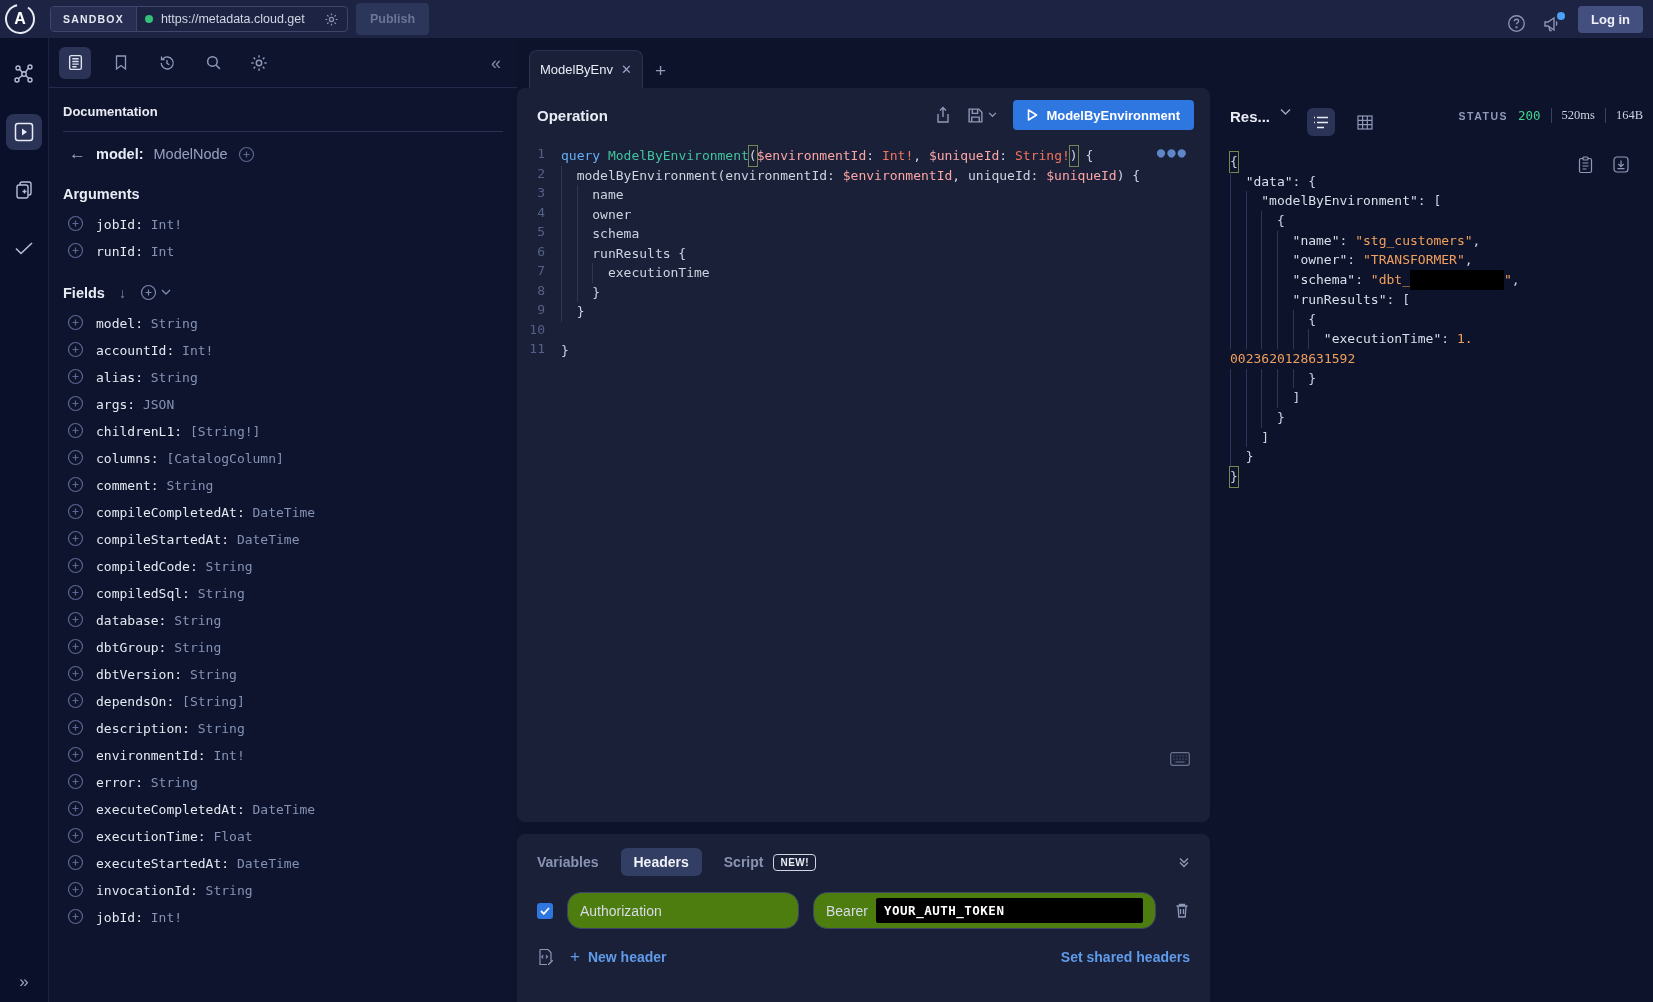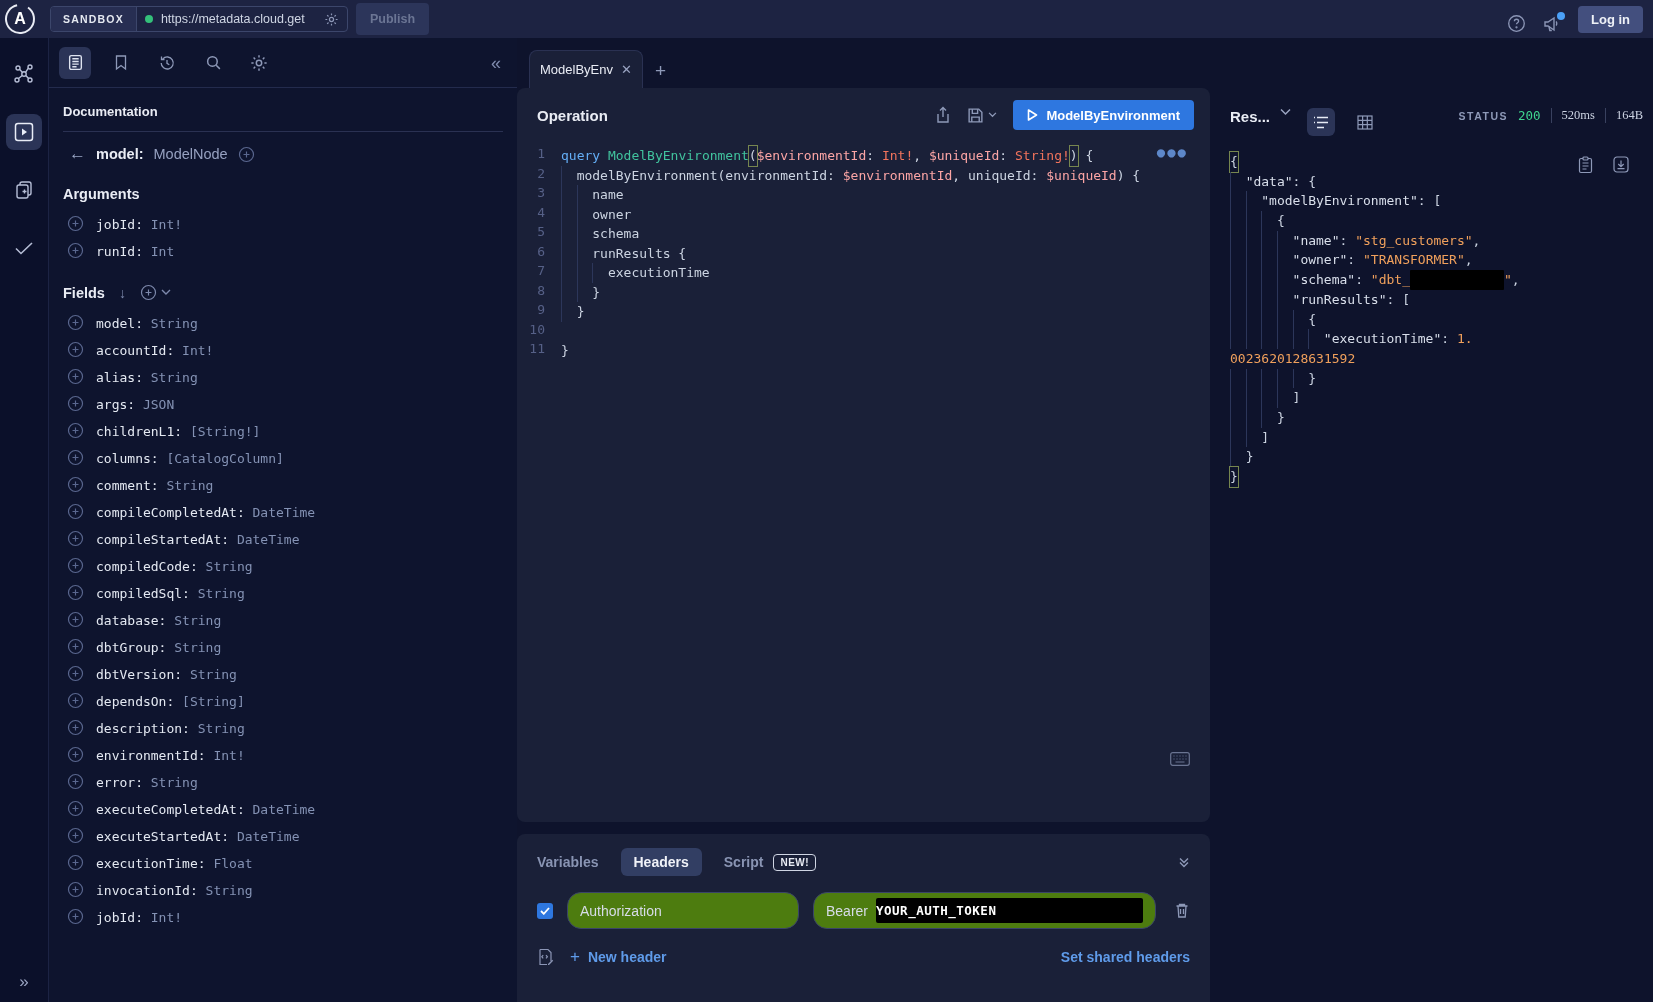--- a/index.html
+++ b/index.html
@@ -87,21 +87,21 @@
   .btabs { display:flex; align-items:center; gap:22px; }
   .btab { font-size:14px; color:#8994b3; font-weight:600; }
   .btab.active { background:#323e63; color:#f0f2f8; border-radius:6px; padding:6px 13px; }
   .badge-new { font-size:10px; font-weight:bold; letter-spacing:.5px; color:#e8ebf3; border:1.5px solid #cfd5e3; border-radius:4px; padding:2px 6px; margin-left:-12px; }
   .btabs-collapse { margin-left:auto; color:#8e99b8; }
   .hrow { display:flex; align-items:center; gap:14px; margin-top:16px; }
   .checkbox { width:16px; height:16px; background:#2e77e0; border-radius:3px; display:flex; align-items:center; justify-content:center; flex:0 0 auto; }
   .hinput { height:37px; background:#4d7c0f; border:1px solid #3a4468; border-radius:14px; display:flex; align-items:center; padding:0 12px; font-size:14px; color:#d7dce8; }
   .hkey { width:232px; }
   .hval { flex:1; gap:8px; }
-  .token-box { background:#000; border-radius:2px; padding:5px 0; font-family:"DejaVu Sans Mono", monospace; font-size:12.5px; font-weight:bold; color:#fff; letter-spacing:.5px; flex:1; }
+  .token-box { background:#000; border-radius:2px; padding:5px 8px; font-family:"DejaVu Sans Mono", monospace; font-size:12.5px; font-weight:bold; color:#fff; letter-spacing:.5px; flex:1; }
   .trash { color:#8e99b8; margin-left:4px; }
   .hfoot { display:flex; align-items:center; gap:16px; margin-top:18px; }
   .link-blue { color:#5f9bea; font-size:14px; font-weight:600; display:flex; align-items:center; gap:8px; }
   .hfoot .right { margin-left:auto; }
 
   
   .response { flex:1; padding:70px 10px 0 20px; position:relative; }
   .rhead { display:flex; align-items:flex-start; gap:10px; }
   .rtitle { font-size:15px; font-weight:bold; color:#e9ecf4; }
   .rchev { color:#9aa4c2; }
@@ -405,28 +405,28 @@
               <circle cx="8" cy="8" r="6.6" fill="none" stroke="currentColor" stroke-width="1.1"></circle>
               <path d="M8 5.2v5.6M5.2 8h5.6" stroke="currentColor" stroke-width="1.1"></path>
             </svg>
             <span><span class="fname">executeCompletedAt: </span><span class="ftype">DateTime</span></span>
           </div>
           <div class="doc-row">
             <svg class="cp" viewBox="0 0 16 16">
               <circle cx="8" cy="8" r="6.6" fill="none" stroke="currentColor" stroke-width="1.1"></circle>
               <path d="M8 5.2v5.6M5.2 8h5.6" stroke="currentColor" stroke-width="1.1"></path>
             </svg>
+            <span><span class="fname">executionTime: </span><span class="ftype">Float</span></span>
+          </div>
+          <div class="doc-row">
+            <svg class="cp" viewBox="0 0 16 16">
+              <circle cx="8" cy="8" r="6.6" fill="none" stroke="currentColor" stroke-width="1.1"></circle>
+              <path d="M8 5.2v5.6M5.2 8h5.6" stroke="currentColor" stroke-width="1.1"></path>
+            </svg>
             <span><span class="fname">executeStartedAt: </span><span class="ftype">DateTime</span></span>
-          </div>
-          <div class="doc-row">
-            <svg class="cp" viewBox="0 0 16 16">
-              <circle cx="8" cy="8" r="6.6" fill="none" stroke="currentColor" stroke-width="1.1"></circle>
-              <path d="M8 5.2v5.6M5.2 8h5.6" stroke="currentColor" stroke-width="1.1"></path>
-            </svg>
-            <span><span class="fname">executionTime: </span><span class="ftype">Float</span></span>
           </div>
           <div class="doc-row">
             <svg class="cp" viewBox="0 0 16 16">
               <circle cx="8" cy="8" r="6.6" fill="none" stroke="currentColor" stroke-width="1.1"></circle>
               <path d="M8 5.2v5.6M5.2 8h5.6" stroke="currentColor" stroke-width="1.1"></path>
             </svg>
             <span><span class="fname">invocationId: </span><span class="ftype">String</span></span>
           </div>
           <div class="doc-row">
             <svg class="cp" viewBox="0 0 16 16">

